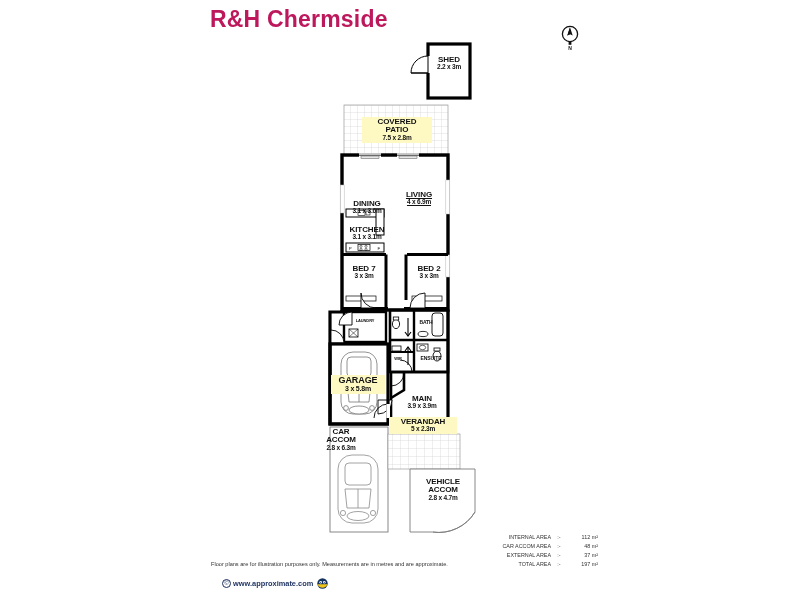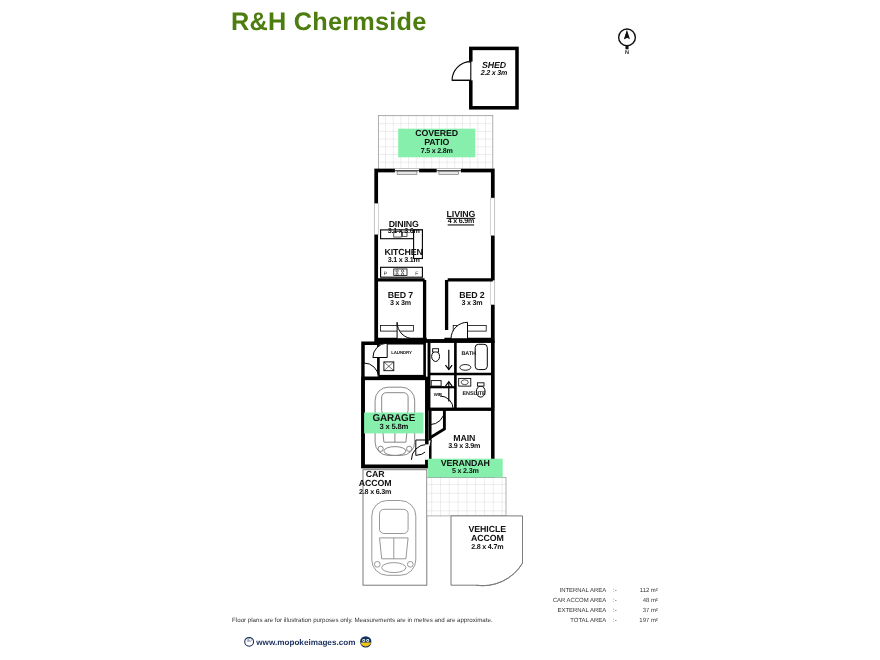--- a/index.html
+++ b/index.html
@@ -13,21 +13,21 @@
   #page {
     position: relative;
     width: 800px; height: 600px;
     background: #ffffff;
   }
   #title {
     position: absolute;
     left: 210px; top: 6px;
     font-size: 23px;
     font-weight: bold;
-    color: #4d7c0f;
+    color: #be185d;
     letter-spacing: 0.2px;
     white-space: nowrap;
   }
   #compass {
     position: absolute;
     left: 558px; top: 24px;
     width: 24px; height: 30px;
   }
   #compass .n-letter {
     position: absolute;
@@ -50,21 +50,21 @@
     line-height: 1.05;
     white-space: nowrap;
     font-family: "Liberation Sans", sans-serif;
   }
   .lbl .nm { display: block; font-size: 8px; font-weight: bold; letter-spacing: -0.1px;}
   .lbl .dim { display: block; font-size: 6.5px; font-weight: bold; letter-spacing: -0.2px;}
   .lbl.big .nm { font-size: 9px; }
   .lbl.big .dim { font-size: 7px; }
   .lbl.tiny .nm { font-size: 5px; }
   .lbl.mini .nm { font-size: 4px; }
-  .lbl.white { background: #86efac; padding: 1px 2px; }
+  .lbl.white { background: #fef9c3; padding: 1px 2px; }
   #areas {
     position: absolute;
     left: 470px; top: 533px;
     width: 130px;
     font-size: 5.4px;
     color: #333;
     line-height: 1.65;
   }
   #areas table { border-collapse: collapse; width: 100%; }
   #areas td { padding: 0; font-size: 5.4px; color: #333; white-space: nowrap;}
@@ -278,21 +278,21 @@
     <g>
       <rect x="388" y="434" width="72" height="35" fill="url(#tilegrid2)" stroke="#9a9a9a" stroke-width="0.7"></rect>
     </g>
 
     <g>
       <path d="M410 469 L475 469 L475 512 A43 43 0 0 1 432 532 L410 532 Z" fill="#ffffff" stroke="#7a7a7a" stroke-width="0.9"></path>
       <path d="M475 512 A42 42 0 0 1 433 532" fill="none" stroke="#7a7a7a" stroke-width="0.9"></path>
     </g>
   </svg>
 
-  <div class="lbl" style="left:414px; top:56px; width:70px;font-style:italic;">
+  <div class="lbl" style="left:414px; top:56px; width:70px;">
     <span class="nm">SHED</span>
     <span class="dim">2.2 x 3m</span>
   </div>
 
   <div class="lbl white" style="left:362px; top:117px; width:70px;">
     <span class="nm">COVERED</span>
     <span class="nm">PATIO</span>
     <span class="dim">7.5 x 2.8m</span>
   </div>
 
@@ -388,21 +388,21 @@
           <td class="v">197 m²</td>
         </tr>
       </tbody>
     </table>
   </div>
 
   <div id="disclaimer">Floor plans are for illustration purposes only. Measurements are in metres and are approximate.</div>
 
   <div id="credit">
     <span class="copy">©</span>
-    <span>www.mopokeimages.com</span>
+    <span>www.approximate.com</span>
     <span class="logo">
       <svg width="11" height="11" viewBox="0 0 11 11">
         <circle cx="5.5" cy="5.5" r="5.2" fill="#13335e"></circle>
         <path d="M0.6 6.2 A5.2 5.2 0 0 0 10.4 6.2 Z" fill="#f0c419"></path>
         <circle cx="3.7" cy="4.3" r="1.3" fill="#ffffff"></circle>
         <circle cx="7.3" cy="4.3" r="1.3" fill="#ffffff"></circle>
         <circle cx="3.7" cy="4.3" r="0.6" fill="#13335e"></circle>
         <circle cx="7.3" cy="4.3" r="0.6" fill="#13335e"></circle>
       </svg>
     </span>

